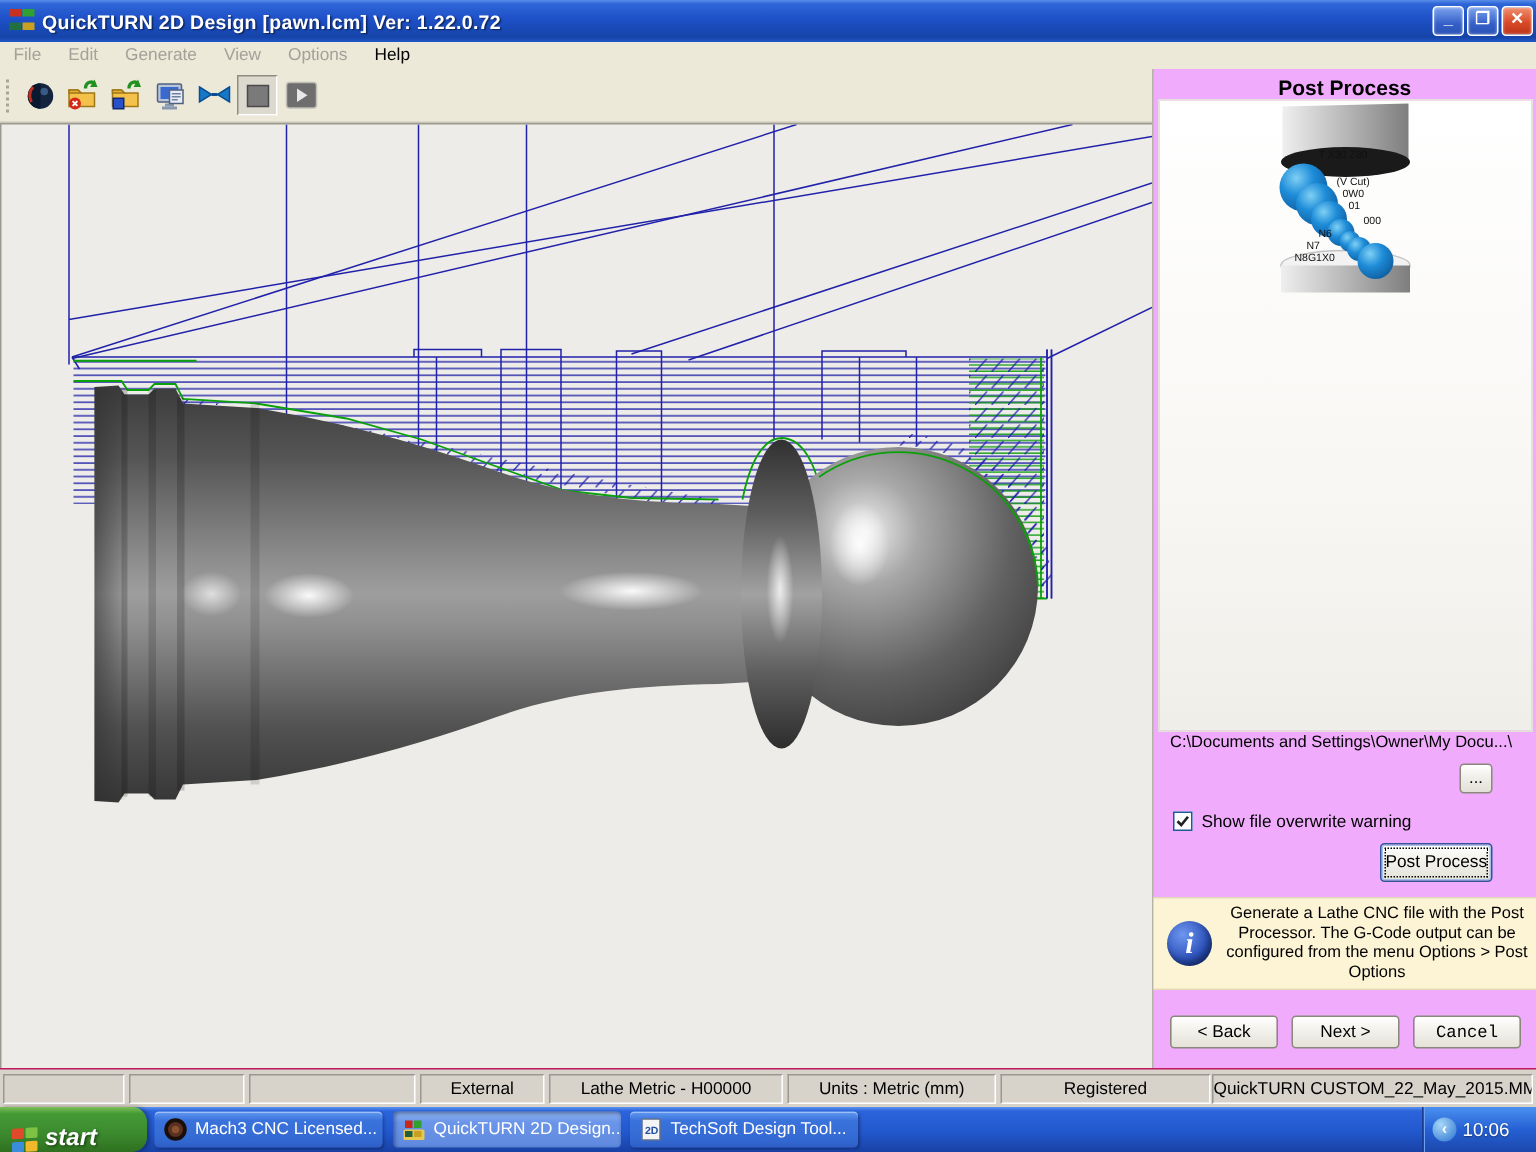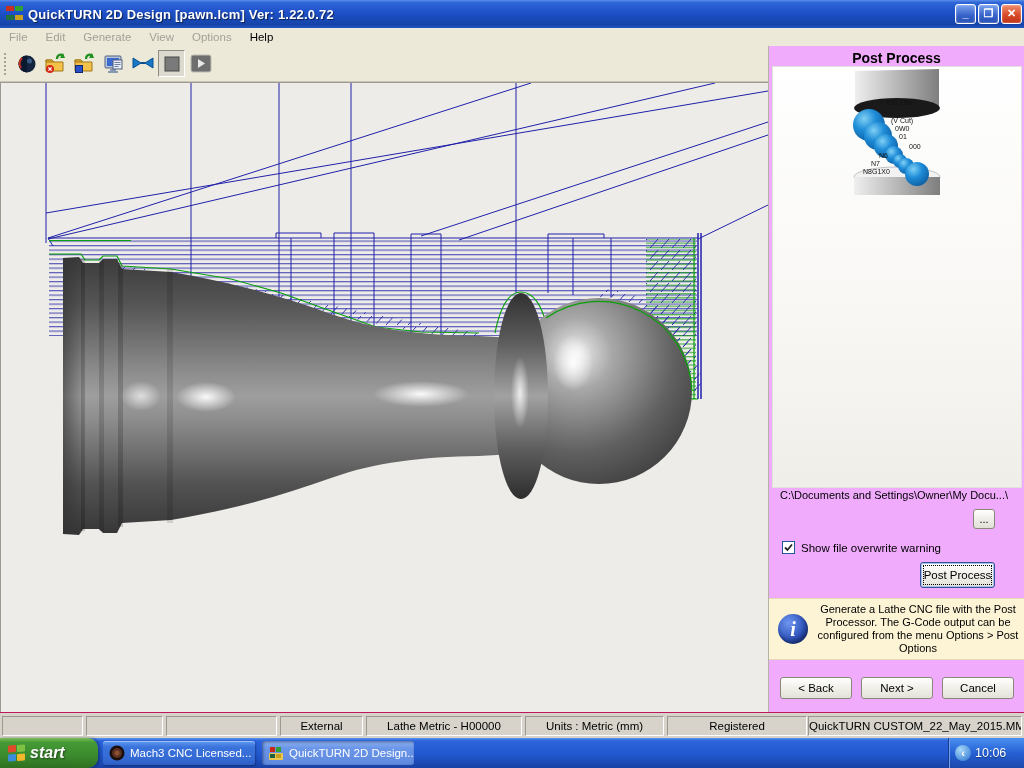--- a/index.html
+++ b/index.html
@@ -56,33 +56,33 @@
     outline:1px dotted #000; outline-offset:-4px; box-shadow:0 0 0 1px #A8C0E8 inset; }
   #info-strip { position:absolute; left:0px; top:552px; width:256px; height:62px; background:#FCF4D5;
     border-top:1px solid #E2DAB8; border-bottom:1px solid #E2DAB8; display:flex; align-items:center; }
   #info-icon { width:30px; height:30px; border-radius:50%; margin:0 6px 0 9px; flex:none;
     background:radial-gradient(circle at 35% 30%,#6E96F0,#2B50B8 60%,#16307E); color:#fff;
     font-family:"Liberation Serif",serif; font-style:italic; font-weight:bold; font-size:20px;
     display:flex; align-items:center; justify-content:center; box-shadow:inset -2px -3px 4px rgba(0,0,0,.35); }
   #info-text { width:208px; font-size:11px; line-height:13px; text-align:center; color:#000; }
   .navbtn { position:absolute; top:631px; width:72px; height:22px; font-size:11.5px;
     background:linear-gradient(180deg,#FFFFFF,#F2F1EB 45%,#E4E2D8); border:1px solid #8A887D; border-radius:3px; }
-  #back-btn{ left:11px; } #next-btn{ left:92px; } #cancel-btn{ left:173px; }
+  #back-btn{ left:11px; } #next-btn{ left:92px; } #cancel-btn{ left:173px;font-family:Liberation Mono, monospace; }
 
   
   #statusbar { position:absolute; left:0; top:712px; width:1024px; height:26px; background:#D7D3CA; border-top:1px solid #be185d; }
   .scell { position:absolute; top:3px; height:20px; border:1px solid; border-color:#9B9890 #FFF #FFF #9B9890;
     font-size:11.5px; color:#000; text-align:center; line-height:18px; overflow:hidden; white-space:nowrap; }
 
   
   #taskbar { position:absolute; left:0; top:738px; width:1024px; height:30px;
     background:linear-gradient(180deg,#5A94F0 0%,#2C64DC 9%,#2258CE 55%,#1941A5 100%); }
   #start-btn { position:absolute; left:0; top:0; width:98px; height:30px; border-radius:0 10px 10px 0;
     background:linear-gradient(180deg,#7CBE5A 0%,#459A35 15%,#3B8A2E 60%,#2E701F 100%);
-    box-shadow:2px 0 3px rgba(0,0,0,.35); display:flex; align-items:center; }
+    box-shadow:2px 0 3px rgba(0,0,0,.35); display:flex; align-items:flex-end; }
   #start-logo { width:17px; height:16px; margin:0 5px 0 8px; display:grid; grid-template-columns:8px 8px; grid-gap:1px; transform:skewY(-4deg); }
   #start-logo span { display:block; width:8px; height:7px; border-radius:1px; }
   #start-text { color:#fff; font-size:16px; font-weight:bold; font-style:italic; text-shadow:1px 1px 2px rgba(0,0,0,.5); }
   .task { position:absolute; top:3px; height:24px; width:152px; border-radius:3px; display:flex; align-items:center; gap:5px;
     background:linear-gradient(180deg,#639AF2 0%,#3A73DC 25%,#3368D2 80%,#2E5DC4 100%);
     box-shadow:inset 0 1px 0 rgba(255,255,255,.4), 1px 1px 2px rgba(0,0,0,.3);
     color:#fff; font-size:11.5px; padding:0 6px; overflow:hidden; white-space:nowrap; }
   .task.active { background:linear-gradient(180deg,#8FB4F2 0%,#6A95E8 30%,#5E89DE 100%); box-shadow:inset 1px 1px 3px rgba(0,0,30,.45); }
   .task .ticon { flex:none; width:16px; height:16px; }
   #tray { position:absolute; right:0; top:0; width:76px; height:30px;
@@ -406,19 +406,26 @@
     <div class="task active" style="left:262px;">
       <svg class="ticon" viewBox="0 0 16 16">
           <rect x="1" y="8" width="14" height="7" rx="1" fill="#E8C850"></rect>
           <rect x="2" y="2" width="5" height="5" fill="#C82818"></rect>
           <rect x="8" y="2" width="5" height="5" fill="#30A030"></rect>
           <rect x="2" y="9" width="5" height="4" fill="#206040"></rect>
           <rect x="8" y="9" width="5" height="4" fill="#C8A020"></rect>
         </svg>
       <span>QuickTURN 2D Design...</span>
     </div>
+    <div class="task" style="left:420px;">
+      <svg class="ticon" viewBox="0 0 16 16">
+          <rect x="2" y="1" width="12" height="14" fill="#F4F4F4" stroke="#607090"></rect>
+          <text x="4" y="11" font-size="7" fill="#2050A0" font-weight="bold">2D</text>
+        </svg>
+      <span>TechSoft Design Tool...</span>
+    </div>
 
     <div id="tray">
       <div id="tray-chevron">‹</div>
       <span id="clock">10:06</span>
     </div>
   </div>
 </div>
 
 </body></html>

